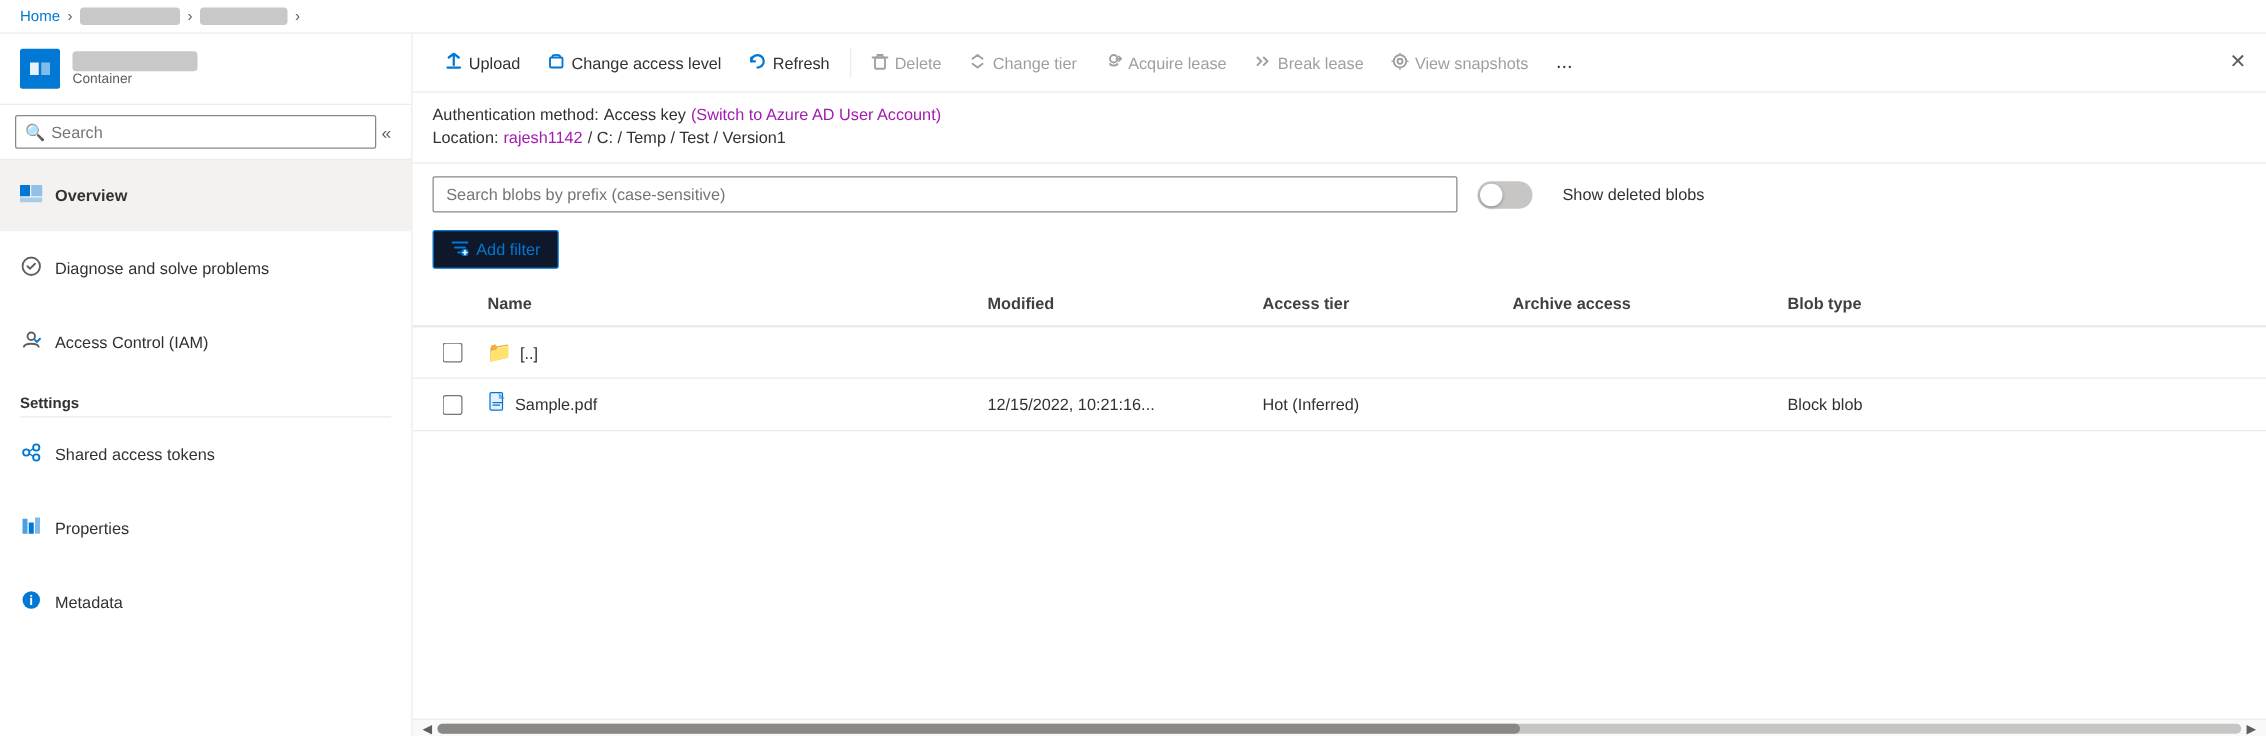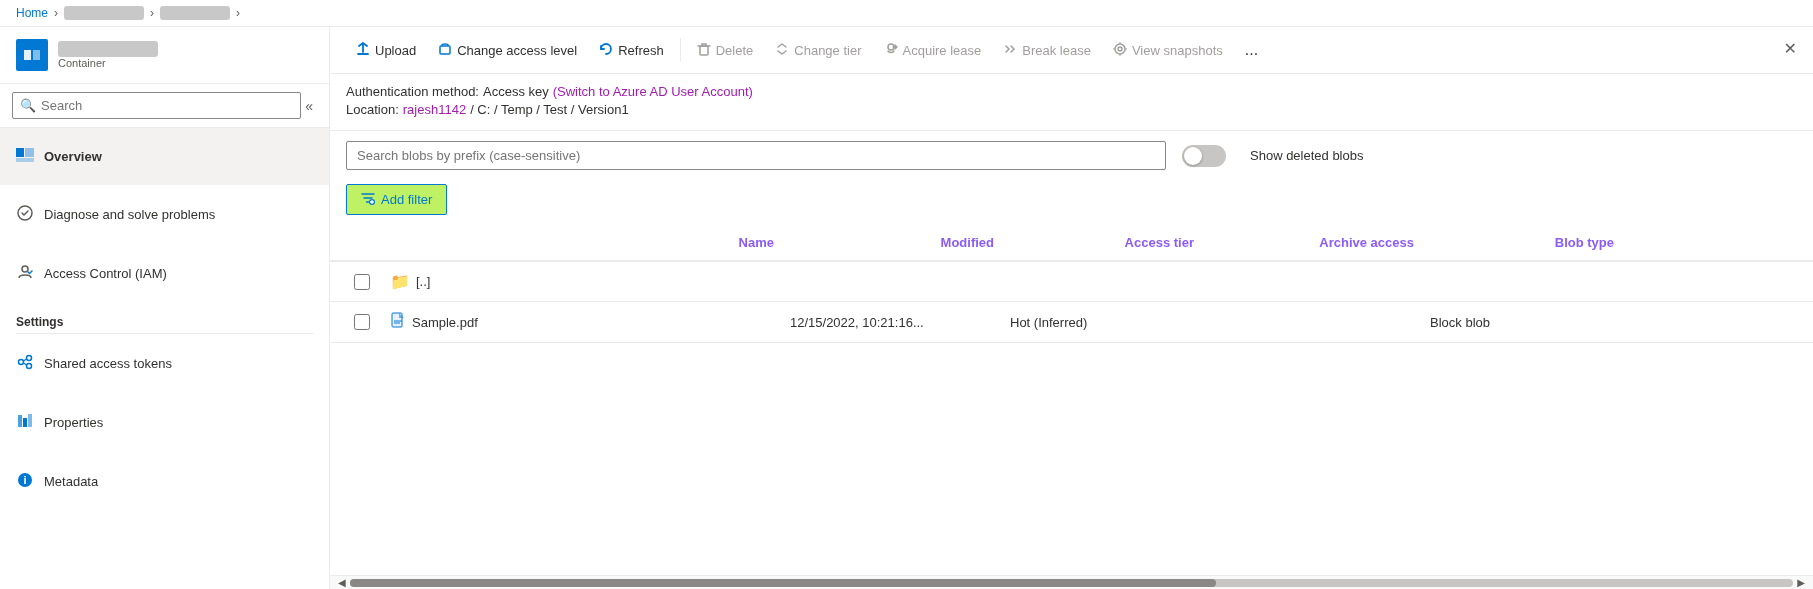--- a/index.html
+++ b/index.html
@@ -53,26 +53,26 @@
     
     .search-bar { display: flex; align-items: center; padding: 10px 16px; gap: 16px; }
     .blob-search { flex: 1; max-width: 820px; border: 1px solid #8a8886; padding: 6px 10px; font-size: 13px; border-radius: 2px; outline: none; color: #605e5c; }
 
     .toggle-wrap { display: flex; align-items: center; gap: 24px; font-size: 13px; }
     .toggle { width: 44px; height: 22px; background: #c8c6c4; border-radius: 11px; position: relative; cursor: pointer; flex-shrink: 0; }
     .toggle-knob { width: 18px; height: 18px; background: #fff; border-radius: 50%; position: absolute; top: 2px; left: 2px; transition: left 0.2s; box-shadow: 0 1px 3px rgba(0,0,0,0.3); }
 
     
     .filter-bar { padding: 4px 16px 10px 16px; }
-    .add-filter-btn { display: flex; align-items: center; gap: 6px; padding: 6px 14px; border: 1px solid #0078d4; background: #bef264; color: #0078d4; font-size: 13px; border-radius: 2px; cursor: pointer; }
+    .add-filter-btn { display: flex; align-items: center; gap: 6px; padding: 6px 14px; border: 1px solid #0078d4; background: #0f172a; color: #0078d4; font-size: 13px; border-radius: 2px; cursor: pointer; }
 
     
     .blob-table { flex: 1; overflow-y: auto; }
     .table-header { display: grid; grid-template-columns: 36px 400px 220px 200px 220px 200px; border-bottom: 2px solid #edebe9; padding: 0 16px; background: #fff; }
-    .th { padding: 10px 8px; font-size: 13px; font-weight: 600; color: #8b5cf6; text-align: right; }
+    .th { padding: 10px 8px; font-size: 13px; font-weight: 600; color: #404040; }
     .table-row { display: grid; grid-template-columns: 36px 400px 220px 200px 220px 200px; padding: 0 16px; border-bottom: 1px solid #edebe9; align-items: center; }
     .td { padding: 10px 8px; font-size: 13px; color: #323130; display: flex; align-items: center; gap: 6px; }
     .file-icon { font-size: 16px; }
     .folder-icon { color: #f0b429; }
     .pdf-icon { color: #0078d4; }
 
     
     .cb { width: 16px; height: 16px; border: 1px solid #8a8886; background: #fff; cursor: pointer; flex-shrink: 0; }
 
     

